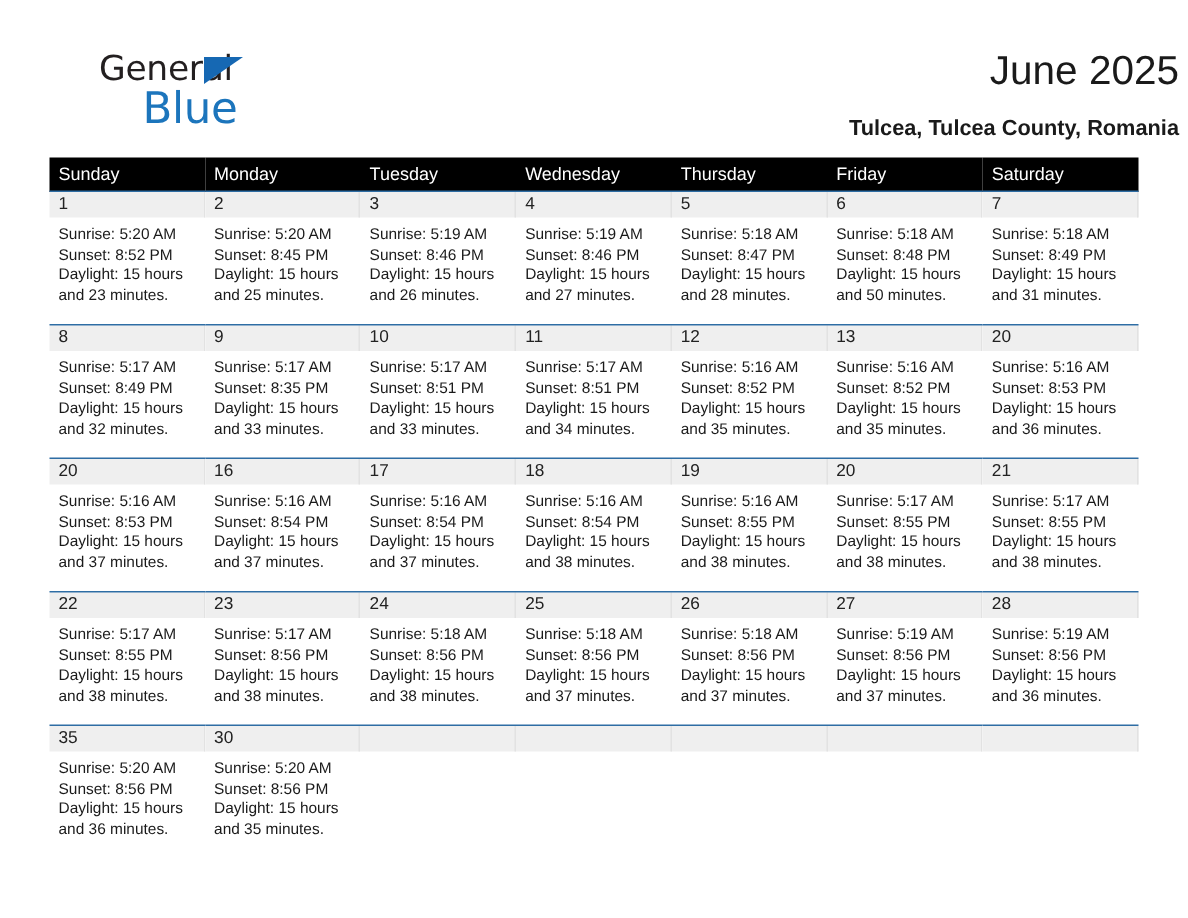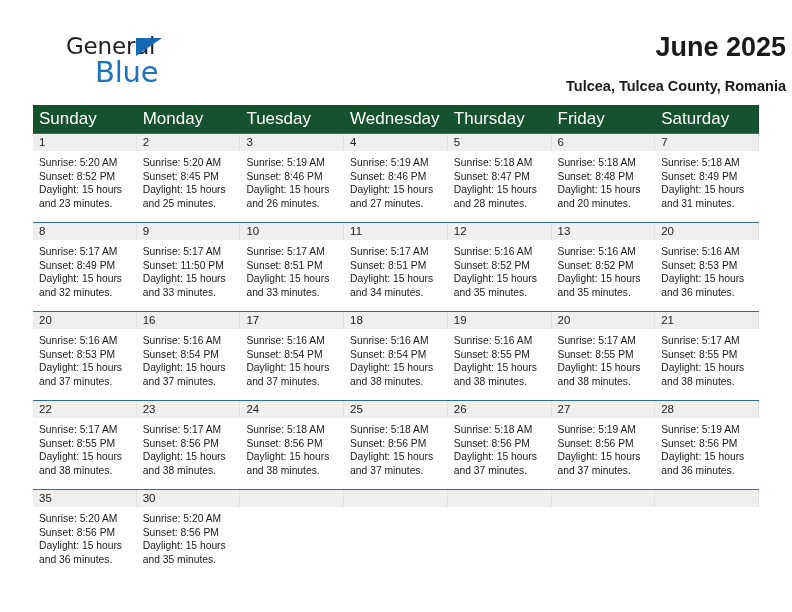--- a/index.html
+++ b/index.html
@@ -65,21 +65,21 @@
     color: #1c75bc;
     font-family: "DejaVu Sans", sans-serif;
     font-weight: 400;
   }
   .title {
     position: absolute;
     right: 36px;
     top: 32px;
     font-size: 27px;
     color: #1a1a1a;
-    font-weight: 700;
+    font-weight: 400;
     text-align: right;
     white-space: nowrap;
   }
   .subtitle {
     position: absolute;
     right: 36px;
     top: 78px;
     font-size: 14.5px;
     color: #1a1a1a;
     font-weight: 700;
@@ -90,23 +90,23 @@
   
   .calendar {
     position: absolute;
     left: 33px;
     top: 105px;
     width: 726px;
     border-collapse: collapse;
     table-layout: fixed;
   }
   .calendar th {
-    background: #14532d;
+    background: #000000;
     color: #ffffff;
-    font-size: 17px;
+    font-size: 12px;
     font-weight: 400;
     text-align: left;
     padding: 4px 0 4px 6px;
     height: 12px;
     border: none;
   }
   .calendar td {
     width: 103.71px;
     padding: 0;
     vertical-align: top;
@@ -216,21 +216,21 @@
             <div>Daylight: 15 hours</div>
             <div>and 28 minutes.</div>
           </div>
         </td>
         <td>
           <div class="daynum">6</div>
           <div class="detail">
             <div>Sunrise: 5:18 AM</div>
             <div>Sunset: 8:48 PM</div>
             <div>Daylight: 15 hours</div>
-            <div>and 20 minutes.</div>
+            <div>and 50 minutes.</div>
           </div>
         </td>
         <td>
           <div class="daynum">7</div>
           <div class="detail">
             <div>Sunrise: 5:18 AM</div>
             <div>Sunset: 8:49 PM</div>
             <div>Daylight: 15 hours</div>
             <div>and 31 minutes.</div>
           </div>
@@ -244,21 +244,21 @@
             <div>Sunrise: 5:17 AM</div>
             <div>Sunset: 8:49 PM</div>
             <div>Daylight: 15 hours</div>
             <div>and 32 minutes.</div>
           </div>
         </td>
         <td>
           <div class="daynum">9</div>
           <div class="detail">
             <div>Sunrise: 5:17 AM</div>
-            <div>Sunset: 11:50 PM</div>
+            <div>Sunset: 8:35 PM</div>
             <div>Daylight: 15 hours</div>
             <div>and 33 minutes.</div>
           </div>
         </td>
         <td>
           <div class="daynum">10</div>
           <div class="detail">
             <div>Sunrise: 5:17 AM</div>
             <div>Sunset: 8:51 PM</div>
             <div>Daylight: 15 hours</div>

